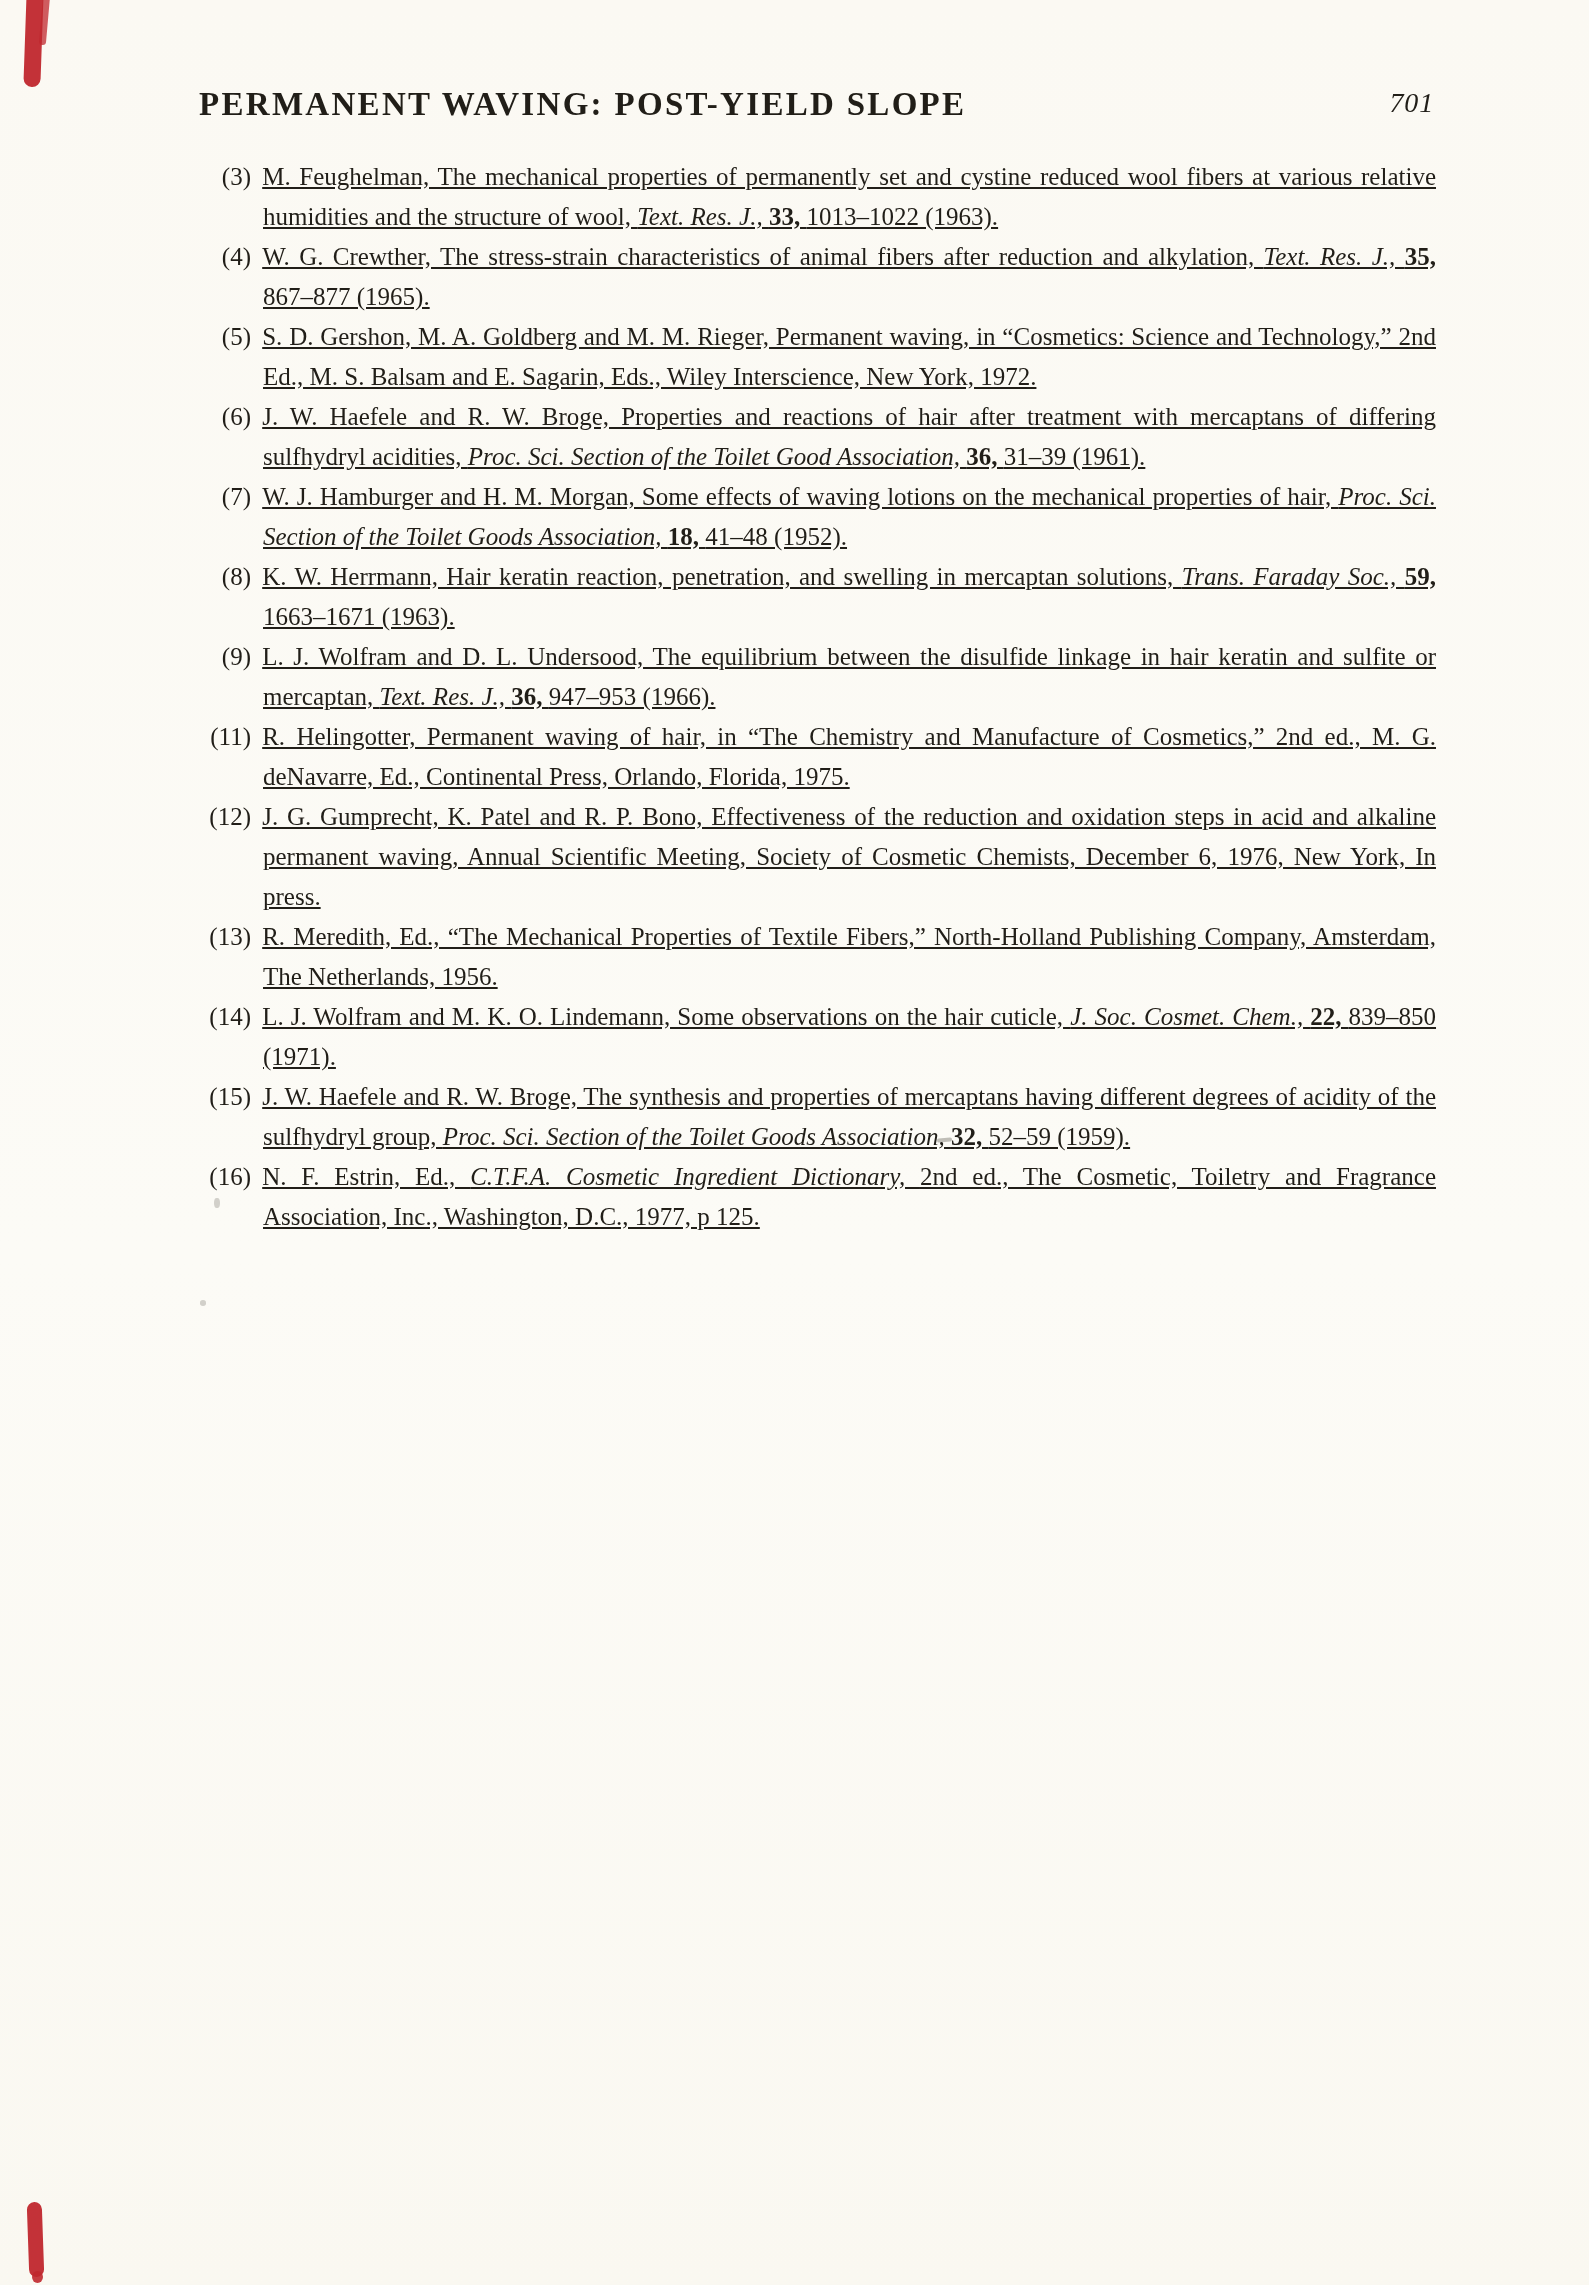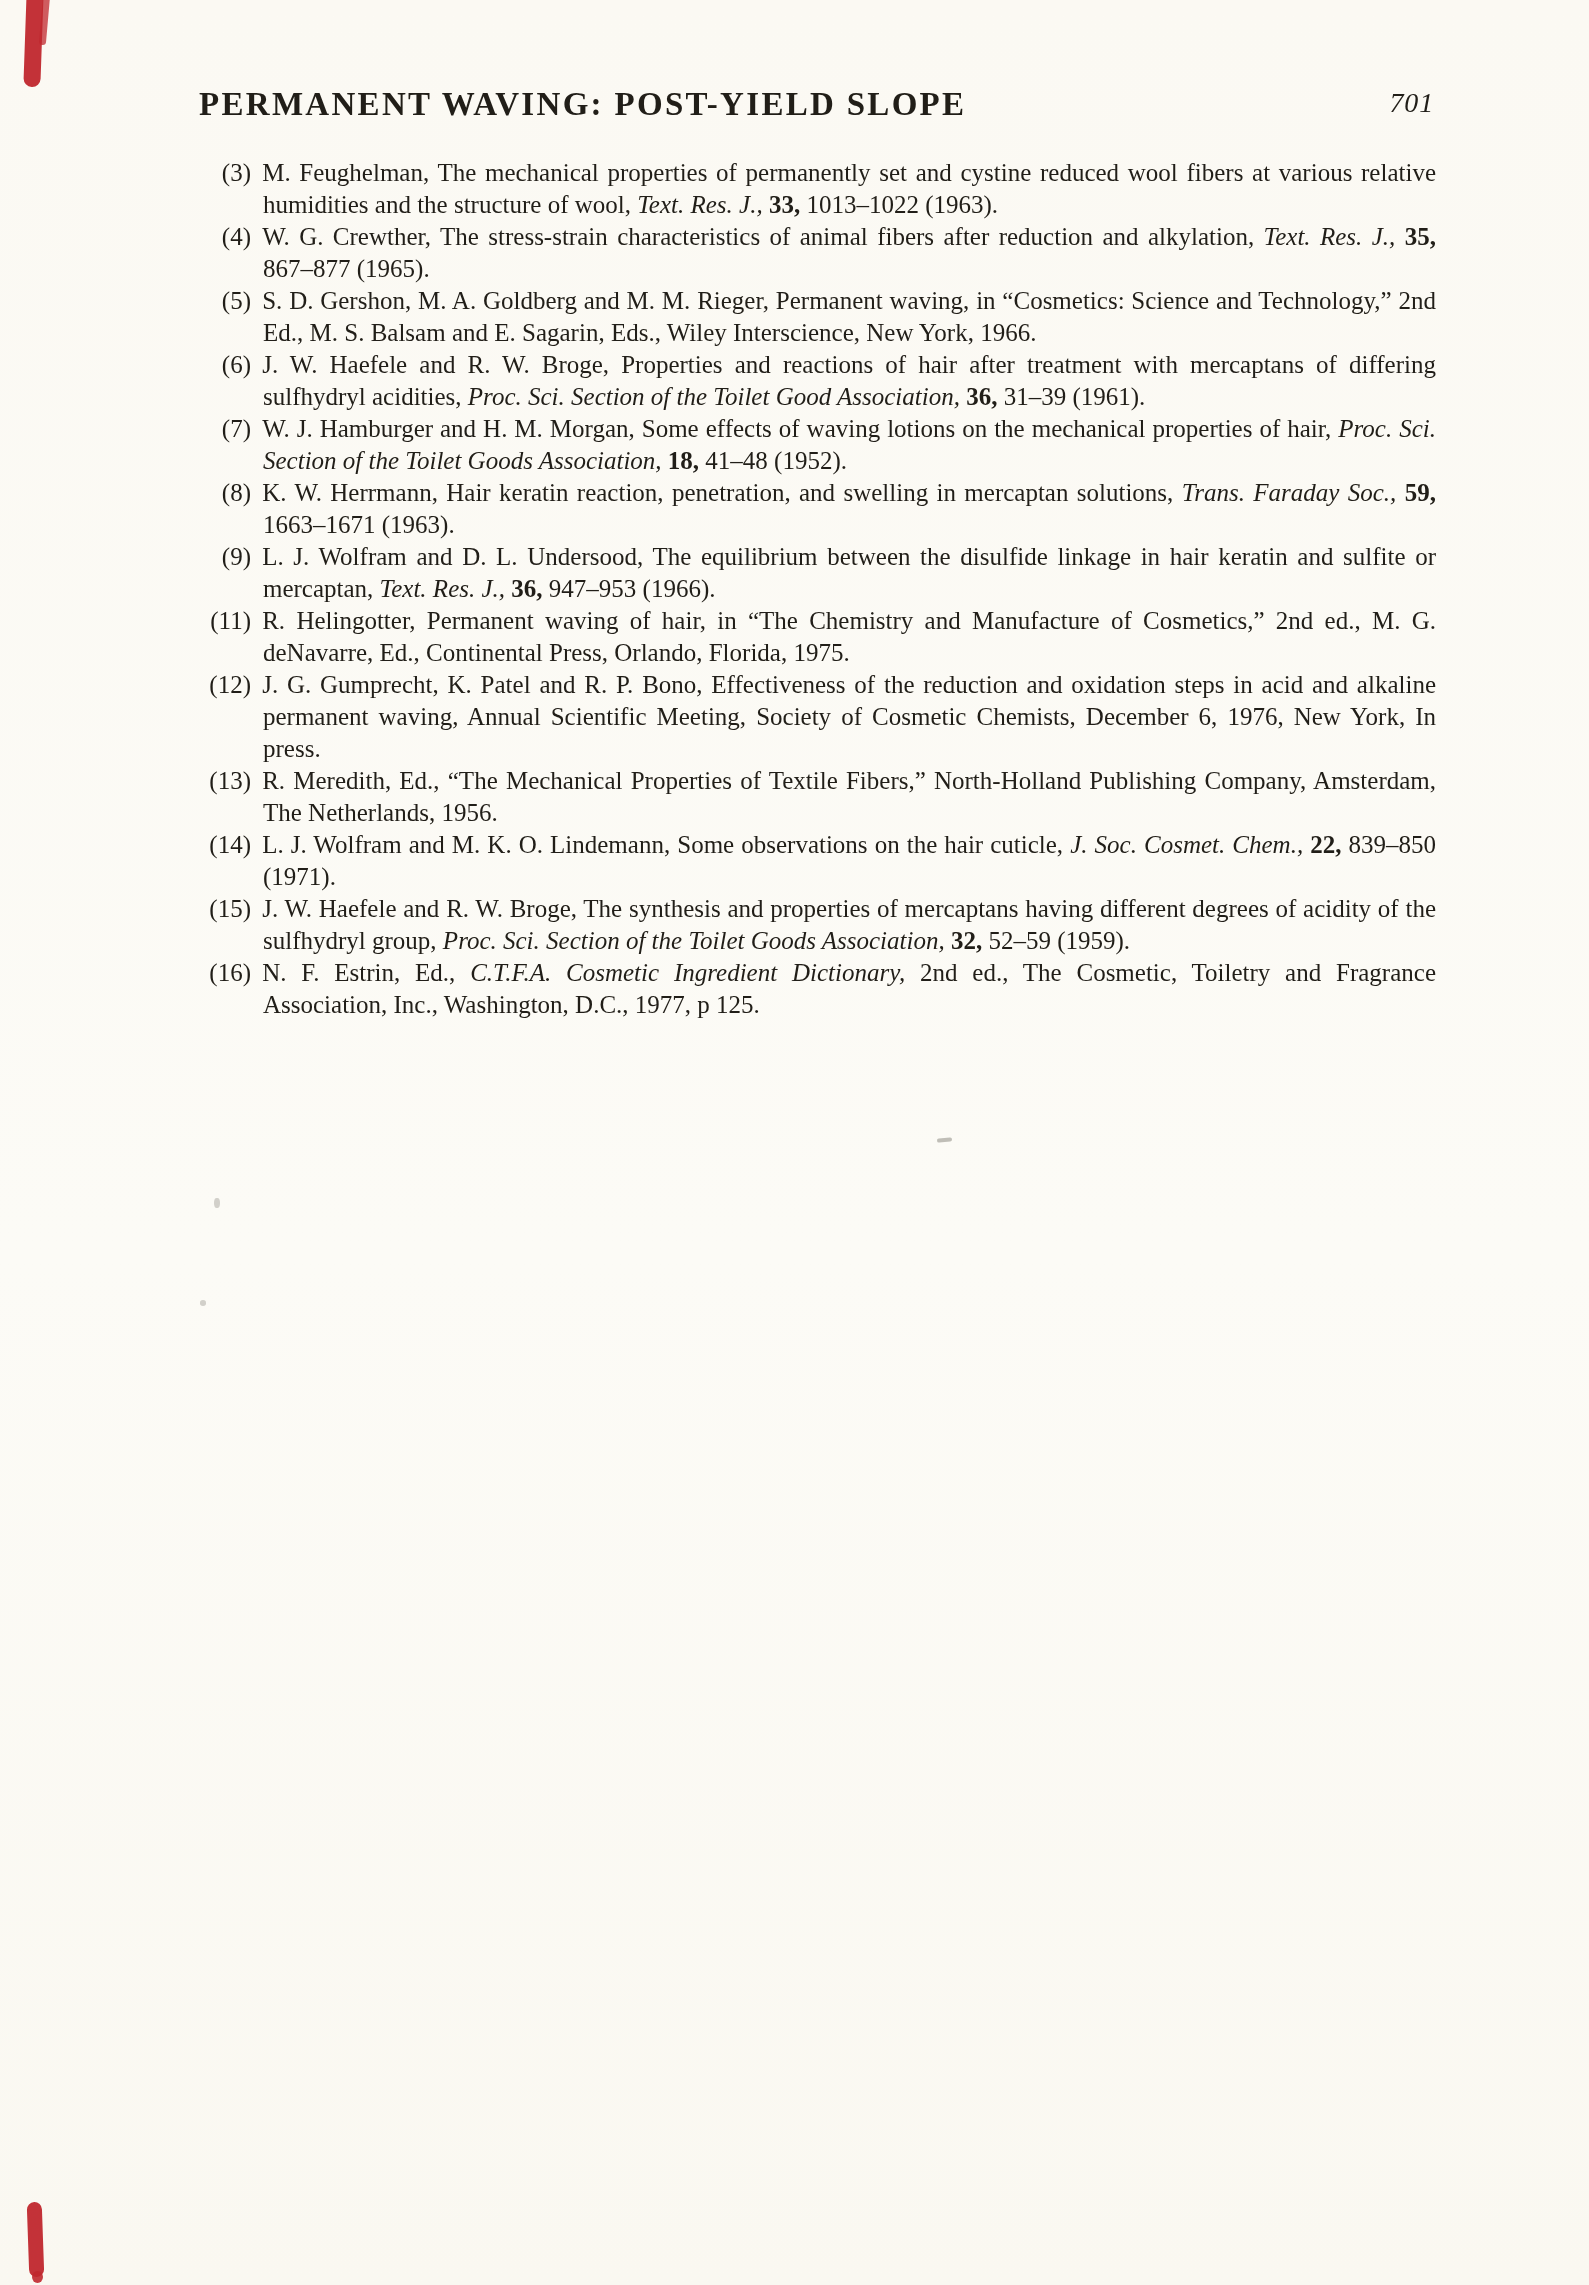--- a/index.html
+++ b/index.html
@@ -24,22 +24,23 @@
     white-space:nowrap;
   }
   .page-number {
     position:absolute; right:1.9px; top:0.9px;
     font-size:28px; letter-spacing:0.9px;font-style:italic;
   }
 
   
   .refs {
     position:absolute; left:199px; top:157px; width:1237px;
-    font-size:25px; line-height:32px;
+    font-size:25px; line-height:40px;
     text-align:justify;
+    text-decoration:underline;
   }
   .ref { margin:0; padding-left:64px; text-indent:-64px; }
   .ref-num {
     display:inline-block; width:52px; margin-right:11.2px;
     text-align:right; text-indent:0;
   }
   .it { font-style:italic; }
   .bd { font-weight:bold; }
 
   
@@ -70,21 +71,21 @@
   <div class="speck speck-c"></div>
 
   <header class="page-header">
     <div class="running-title">PERMANENT WAVING: POST-YIELD SLOPE</div>
     <div class="page-number">701</div>
   </header>
 
   <main class="refs">
       <p class="ref"><span class="ref-num">(3)</span><span>M. Feughelman, The mechanical properties of permanently set and cystine reduced wool fibers at various relative humidities and the structure of wool, </span><span class="it">Text. Res. J., </span><span class="bd">33, </span><span>1013–1022 (1963).</span></p>
       <p class="ref"><span class="ref-num">(4)</span><span>W. G. Crewther, The stress-strain characteristics of animal fibers after reduction and alkylation, </span><span class="it">Text. Res. J., </span><span class="bd">35, </span><span>867–877 (1965).</span></p>
-      <p class="ref"><span class="ref-num">(5)</span><span>S. D. Gershon, M. A. Goldberg and M. M. Rieger, Permanent waving, in “Cosmetics: Science and Technology,” 2nd Ed., M. S. Balsam and E. Sagarin, Eds., Wiley Interscience, New York, 1966.</span></p>
+      <p class="ref"><span class="ref-num">(5)</span><span>S. D. Gershon, M. A. Goldberg and M. M. Rieger, Permanent waving, in “Cosmetics: Science and Technology,” 2nd Ed., M. S. Balsam and E. Sagarin, Eds., Wiley Interscience, New York, 1972.</span></p>
       <p class="ref"><span class="ref-num">(6)</span><span>J. W. Haefele and R. W. Broge, Properties and reactions of hair after treatment with mercaptans of differing sulfhydryl acidities, </span><span class="it">Proc. Sci. Section of the Toilet Good Association, </span><span class="bd">36, </span><span>31–39 (1961).</span></p>
       <p class="ref"><span class="ref-num">(7)</span><span>W. J. Hamburger and H. M. Morgan, Some effects of waving lotions on the mechanical properties of hair, </span><span class="it">Proc. Sci. Section of the Toilet Goods Association, </span><span class="bd">18, </span><span>41–48 (1952).</span></p>
       <p class="ref"><span class="ref-num">(8)</span><span>K. W. Herrmann, Hair keratin reaction, penetration, and swelling in mercaptan solutions, </span><span class="it">Trans. Faraday Soc., </span><span class="bd">59, </span><span>1663–1671 (1963).</span></p>
       <p class="ref"><span class="ref-num">(9)</span><span>L. J. Wolfram and D. L. Undersood, The equilibrium between the disulfide linkage in hair keratin and sulfite or mercaptan, </span><span class="it">Text. Res. J., </span><span class="bd">36, </span><span>947–953 (1966).</span></p>
       <p class="ref"><span class="ref-num">(11)</span><span>R. Helingotter, Permanent waving of hair, in “The Chemistry and Manufacture of Cosmetics,” 2nd ed., M. G. deNavarre, Ed., Continental Press, Orlando, Florida, 1975.</span></p>
       <p class="ref"><span class="ref-num">(12)</span><span>J. G. Gumprecht, K. Patel and R. P. Bono, Effectiveness of the reduction and oxidation steps in acid and alkaline permanent waving, Annual Scientific Meeting, Society of Cosmetic Chemists, December 6, 1976, New York, In press.</span></p>
       <p class="ref"><span class="ref-num">(13)</span><span>R. Meredith, Ed., “The Mechanical Properties of Textile Fibers,” North-Holland Publishing Company, Amsterdam, The Netherlands, 1956.</span></p>
       <p class="ref"><span class="ref-num">(14)</span><span>L. J. Wolfram and M. K. O. Lindemann, Some observations on the hair cuticle, </span><span class="it">J. Soc. Cosmet. Chem., </span><span class="bd">22, </span><span>839–850 (1971).</span></p>
       <p class="ref"><span class="ref-num">(15)</span><span>J. W. Haefele and R. W. Broge, The synthesis and properties of mercaptans having different degrees of acidity of the sulfhydryl group, </span><span class="it">Proc. Sci. Section of the Toilet Goods Association, </span><span class="bd">32, </span><span>52–59 (1959).</span></p>
       <p class="ref"><span class="ref-num">(16)</span><span>N. F. Estrin, Ed., </span><span class="it">C.T.F.A. Cosmetic Ingredient Dictionary, </span><span>2nd ed., The Cosmetic, Toiletry and Fragrance Association, Inc., Washington, D.C., 1977, p 125.</span></p>

